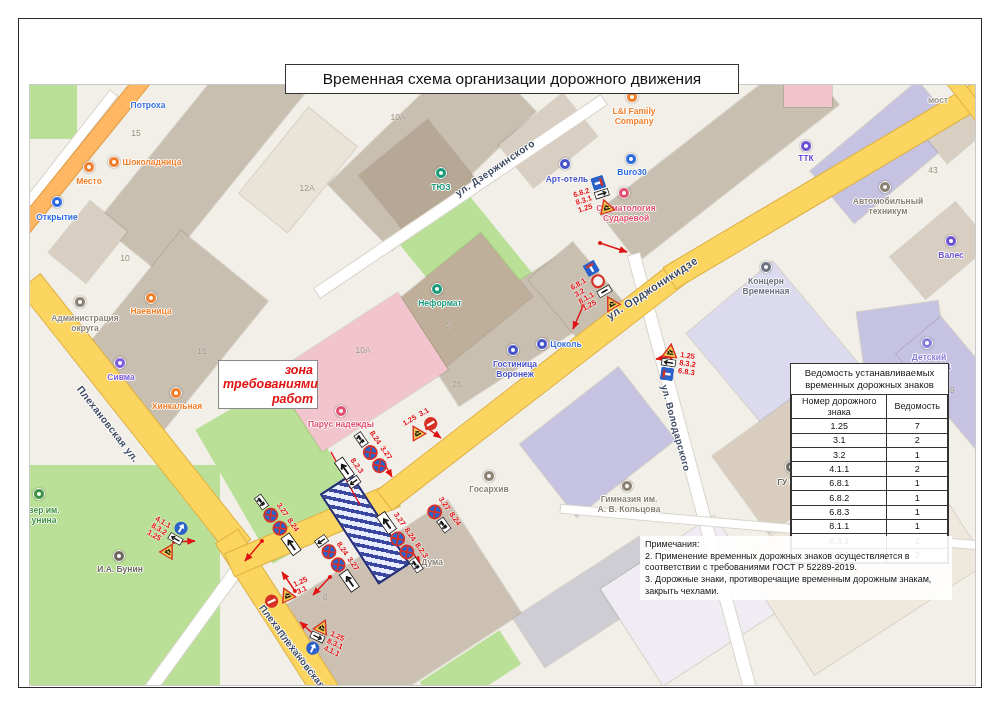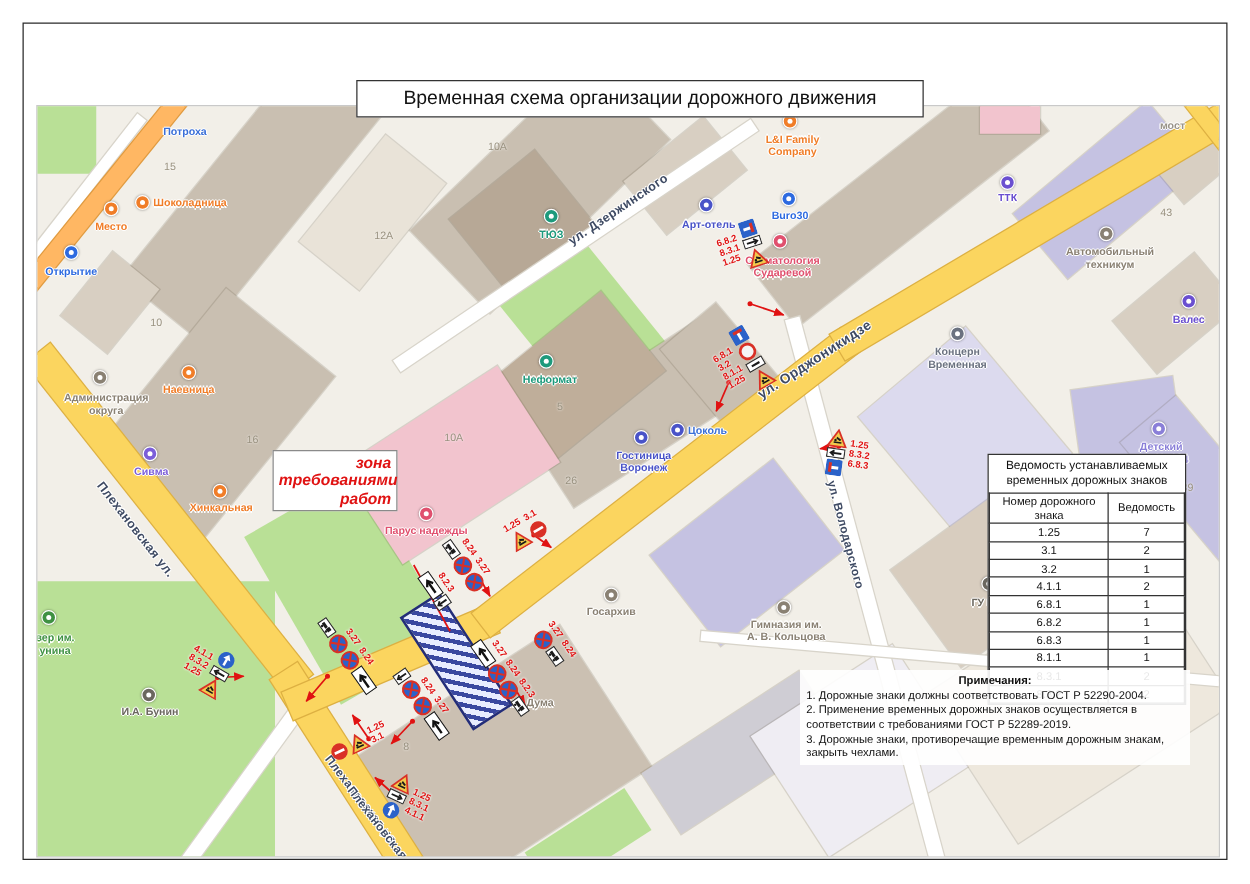--- a/index.html
+++ b/index.html
@@ -42,21 +42,21 @@
         font-size:12.5px;line-height:1.15;text-align:right;}
   .legend{position:absolute;left:790px;top:363px;width:157px;background:#fff;border:1px solid #333;
         z-index:40;font-size:9px;color:#111;}
   .legend .lt{padding:3px 2px;text-align:center;line-height:1.25;font-size:9.5px;}
   .legend table{border-collapse:collapse;width:100%;table-layout:fixed;}
   .legend th,.legend td{border:1px solid #333;text-align:center;padding:1.5px 2px;font-weight:400;
         font-size:9px;line-height:1.15;}
   .legend th:first-child,.legend td:first-child{width:58%;}
   .notes{position:absolute;left:640px;top:536px;width:302px;background:rgba(255,255,255,.9);
         z-index:40;font-size:9px;color:#111;line-height:1.3;padding:3px 5px;}
-  .notes-title{text-align:center;font-weight:bold;}
+  .notes-title{text-align:left;}
 </style>
 </head>
 <body>
 
 <div class="page">
   <div class="frame"></div>
   <div id="map">
       <div class="shape " style="left: -15px; top: -4px; width: 62px; height: 58px; background: rgb(185, 224, 150);"></div>
       <div class="shape " style="left: 395.5px; top: 118px; width: 85px; height: 118px; transform: rotate(-39deg); background: rgb(185, 224, 150);"></div>
       <div class="shape " style="left: 196.5px; top: 307.5px; width: 105px; height: 155px; transform: rotate(-30deg); background: rgb(185, 224, 150);"></div>
@@ -841,18 +841,17 @@
             <td>8.3.2</td>
             <td>2</td>
           </tr>
         </tbody>
     </table>
   </div>
 
   <div class="notes">
     <div class="notes-title">Примечания:</div>
     <div id="notes-list">
-        <div>1. Дорожные знаки должны соответствовать ГОСТ Р 52290-2004.</div>
         <div>2. Применение временных дорожных знаков осуществляется в соответствии с требованиями ГОСТ Р 52289-2019.</div>
         <div>3. Дорожные знаки, противоречащие временным дорожным знакам, закрыть чехлами.</div>
       </div>
   </div>
 </div>
 
 </body></html>

